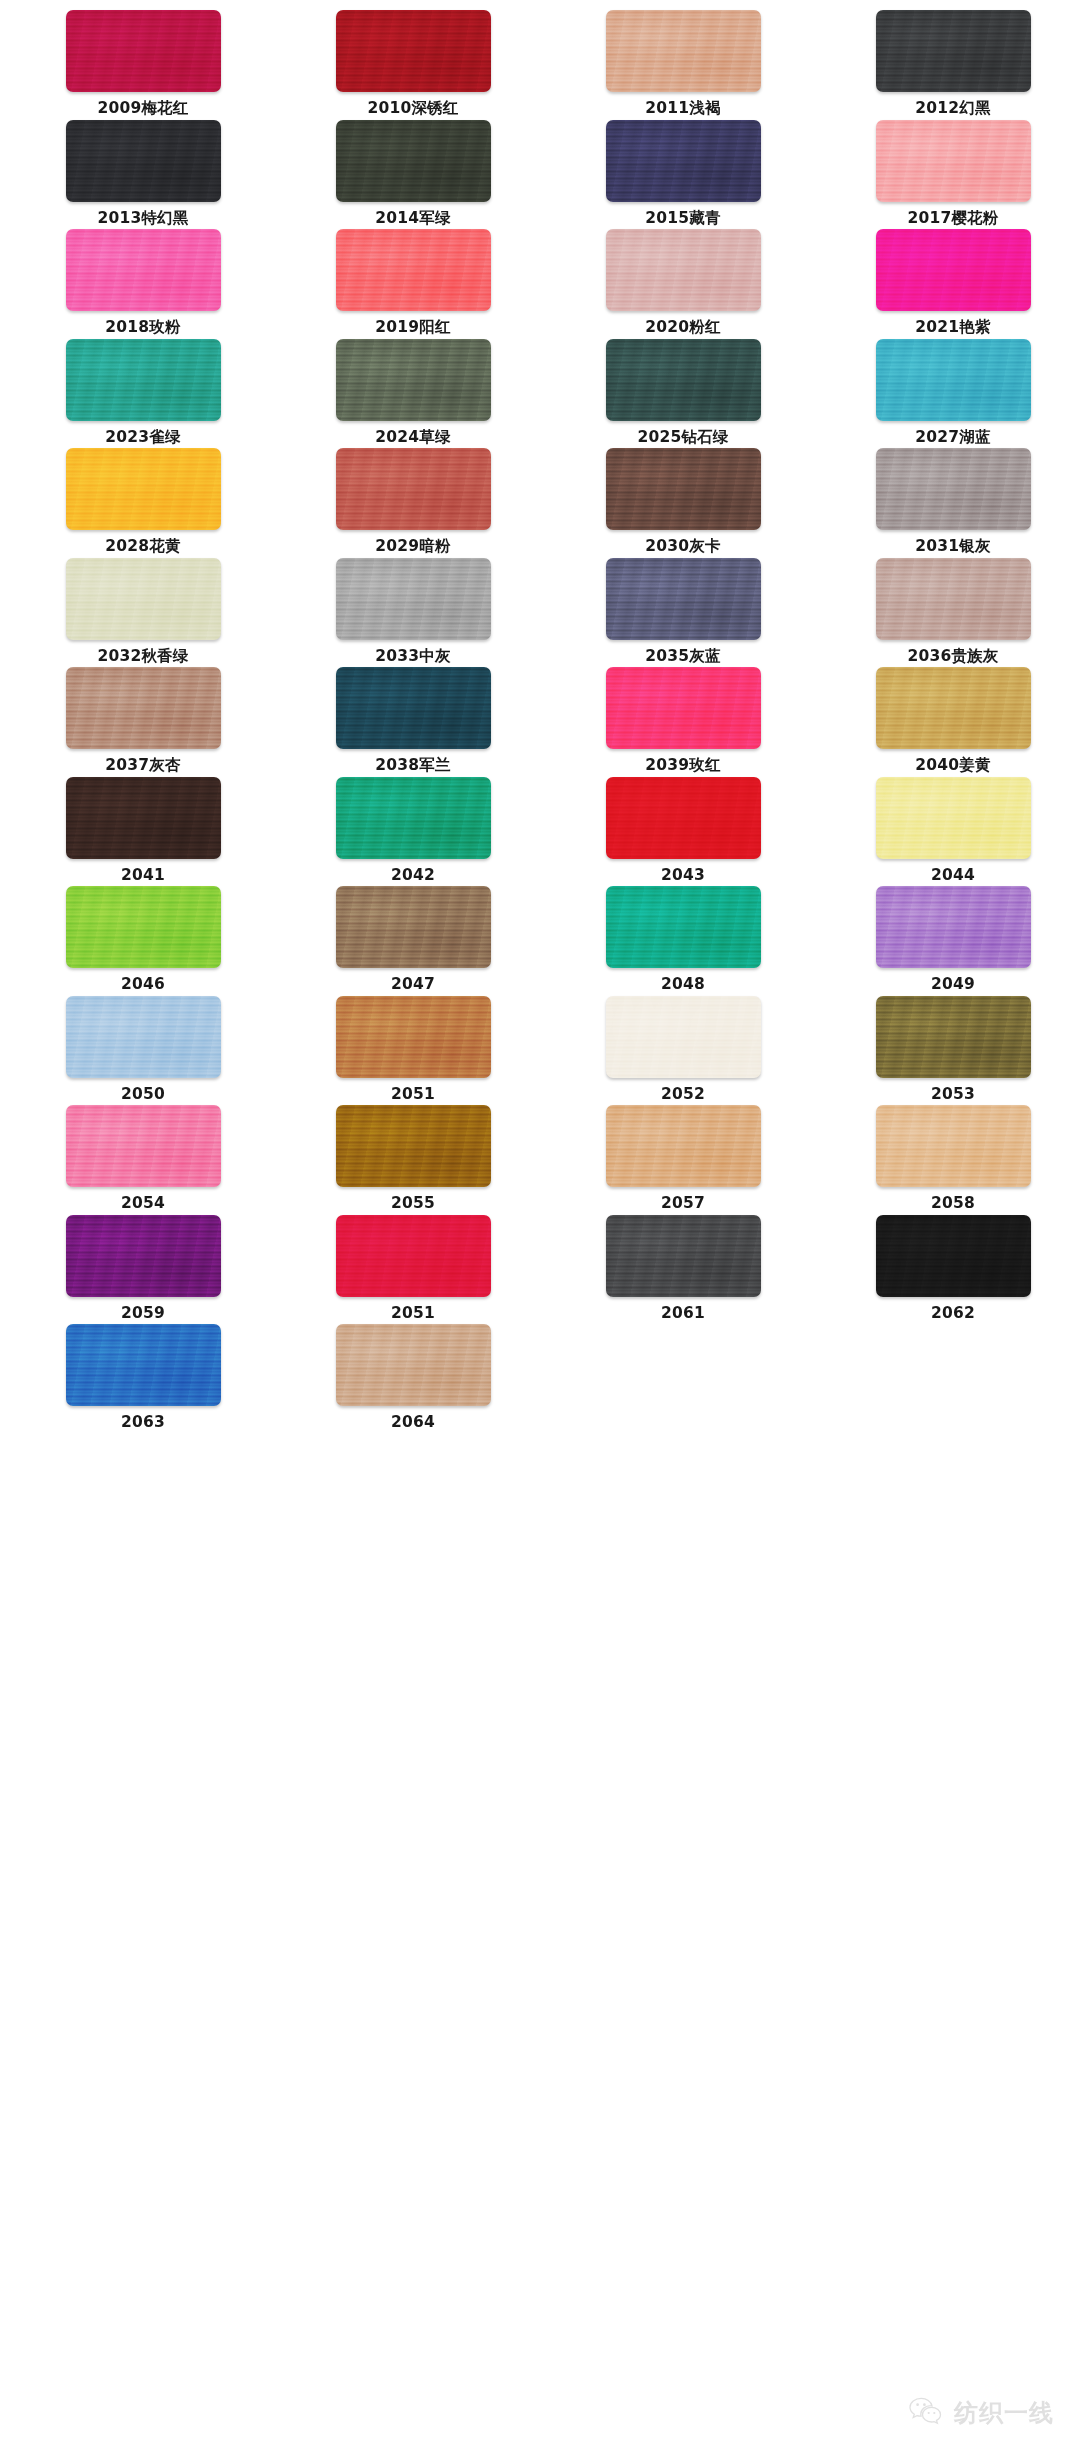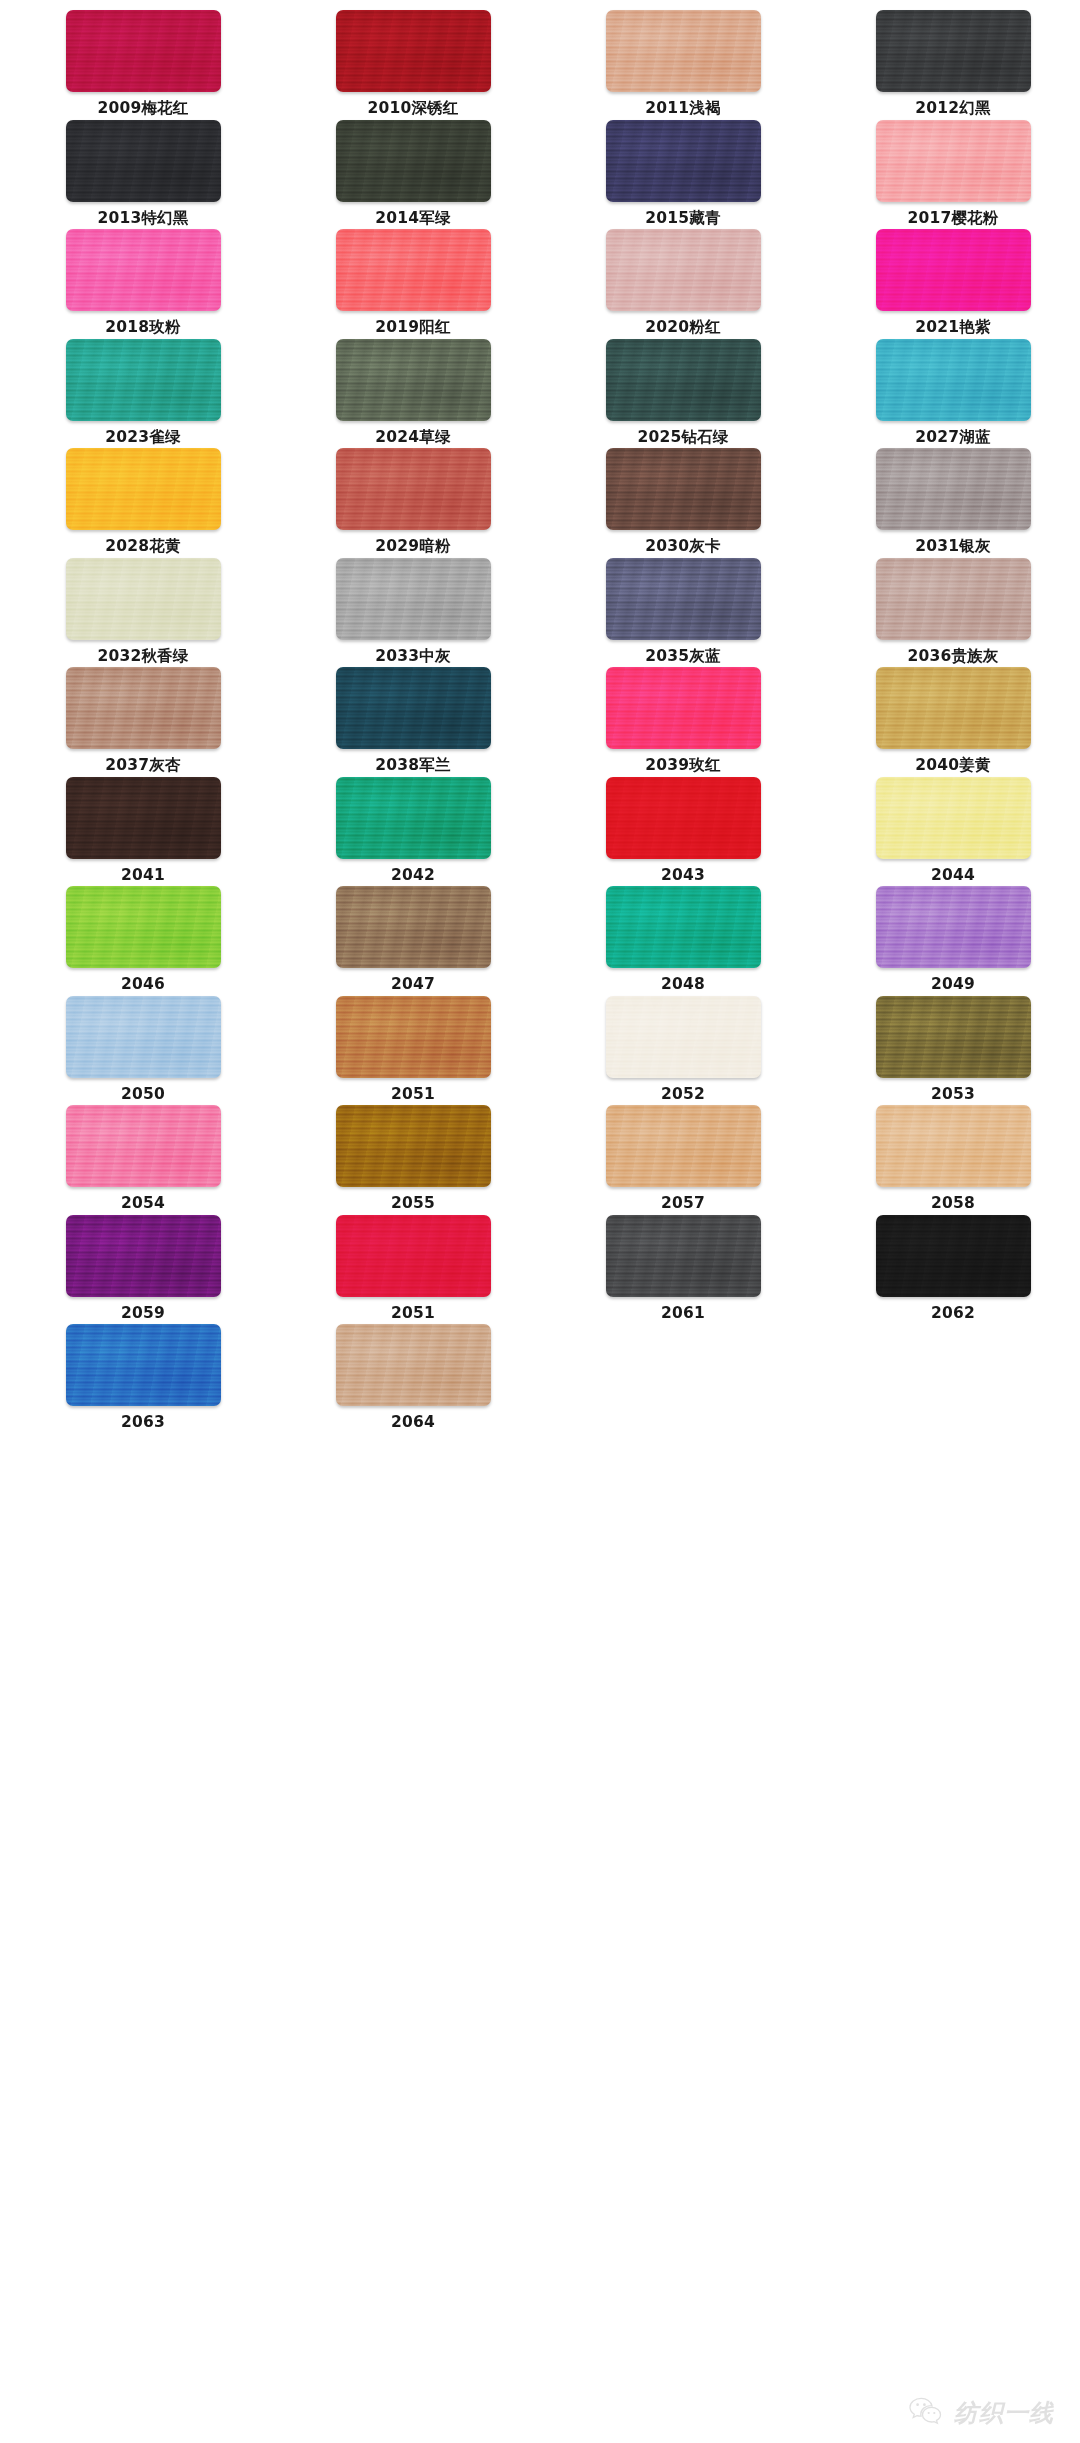--- a/index.html
+++ b/index.html
@@ -97,21 +97,20 @@
   }
 
   .watermark {
     position: absolute;
     right: 26px;
     bottom: 14px;
     display: flex;
     align-items: center;
     gap: 11px;
     opacity: 0.30;
-    font-style: italic;
   }
   .watermark-icon { display: block; }
   .watermark-text {
     font-size: 24px;
     font-weight: 700;
     color: #9a9a9a;
     letter-spacing: 1px;
     font-family: "DejaVu Sans", "Liberation Sans", sans-serif;
   }
 </style>

